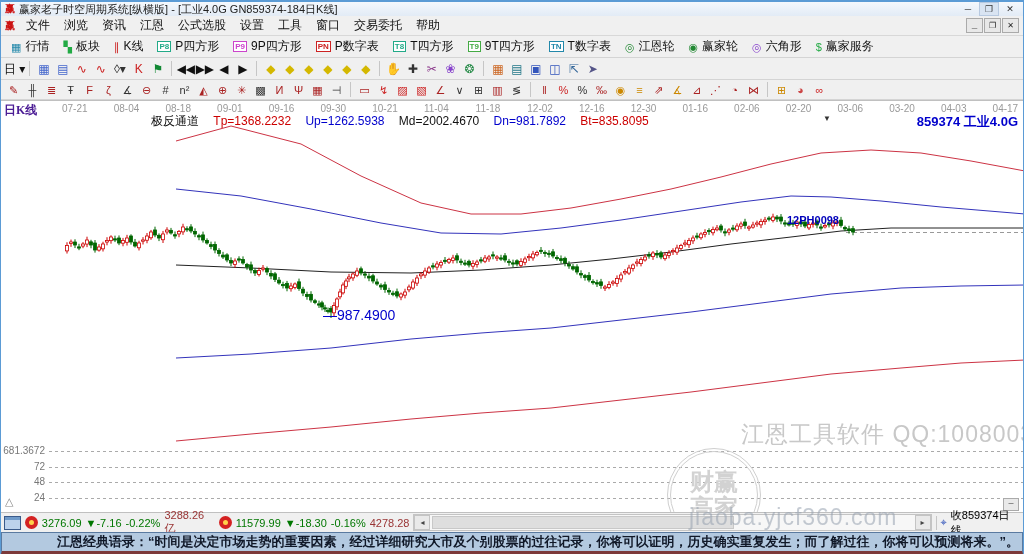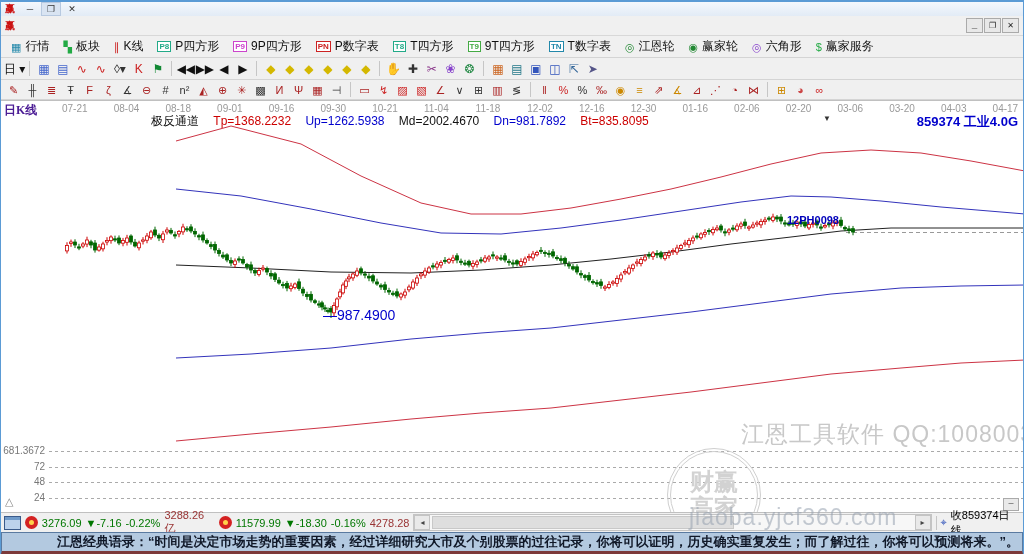--- a/index.html
+++ b/index.html
@@ -79,27 +79,40 @@
   .quotebar{top:532px;height:22px;background:#b3c9e0;border:1px solid #5a7aa0;border-bottom:3px solid #7c3a3a;
             display:flex;align-items:center;padding-left:55px;font-size:13px;font-weight:bold;color:#101828;}
 </style>
 </head>
 <body>
 
 <div class="app">
 
   <div class="row titlebar">
     <span class="app-icon">赢</span>
+    <span class="title-text">赢家老子时空周期系统[纵横版] - [工业4.0G GN859374-184日K线]</span>
     <span class="win-btn">─</span>
     <span class="win-btn hl">❐</span>
     <span class="win-btn">✕</span>
   </div>
 
   <div class="row menubar">
     <span class="app-icon">赢</span>
+    <span id="menu-items" style="display:flex;">
+        <span class="menu-item">文件</span>
+        <span class="menu-item">浏览</span>
+        <span class="menu-item">资讯</span>
+        <span class="menu-item">江恩</span>
+        <span class="menu-item">公式选股</span>
+        <span class="menu-item">设置</span>
+        <span class="menu-item">工具</span>
+        <span class="menu-item">窗口</span>
+        <span class="menu-item">交易委托</span>
+        <span class="menu-item">帮助</span>
+      </span>
     <span class="mdi-btns">
       <span class="mdi-btn">＿</span>
       <span class="mdi-btn">❐</span>
       <span class="mdi-btn">✕</span>
     </span>
   </div>
 
   <div class="row toolbar tb1" id="toolbar1">
       <span class="tb1-item">
         <span class="mini" style="color: rgb(34, 136, 170);">▦</span>

